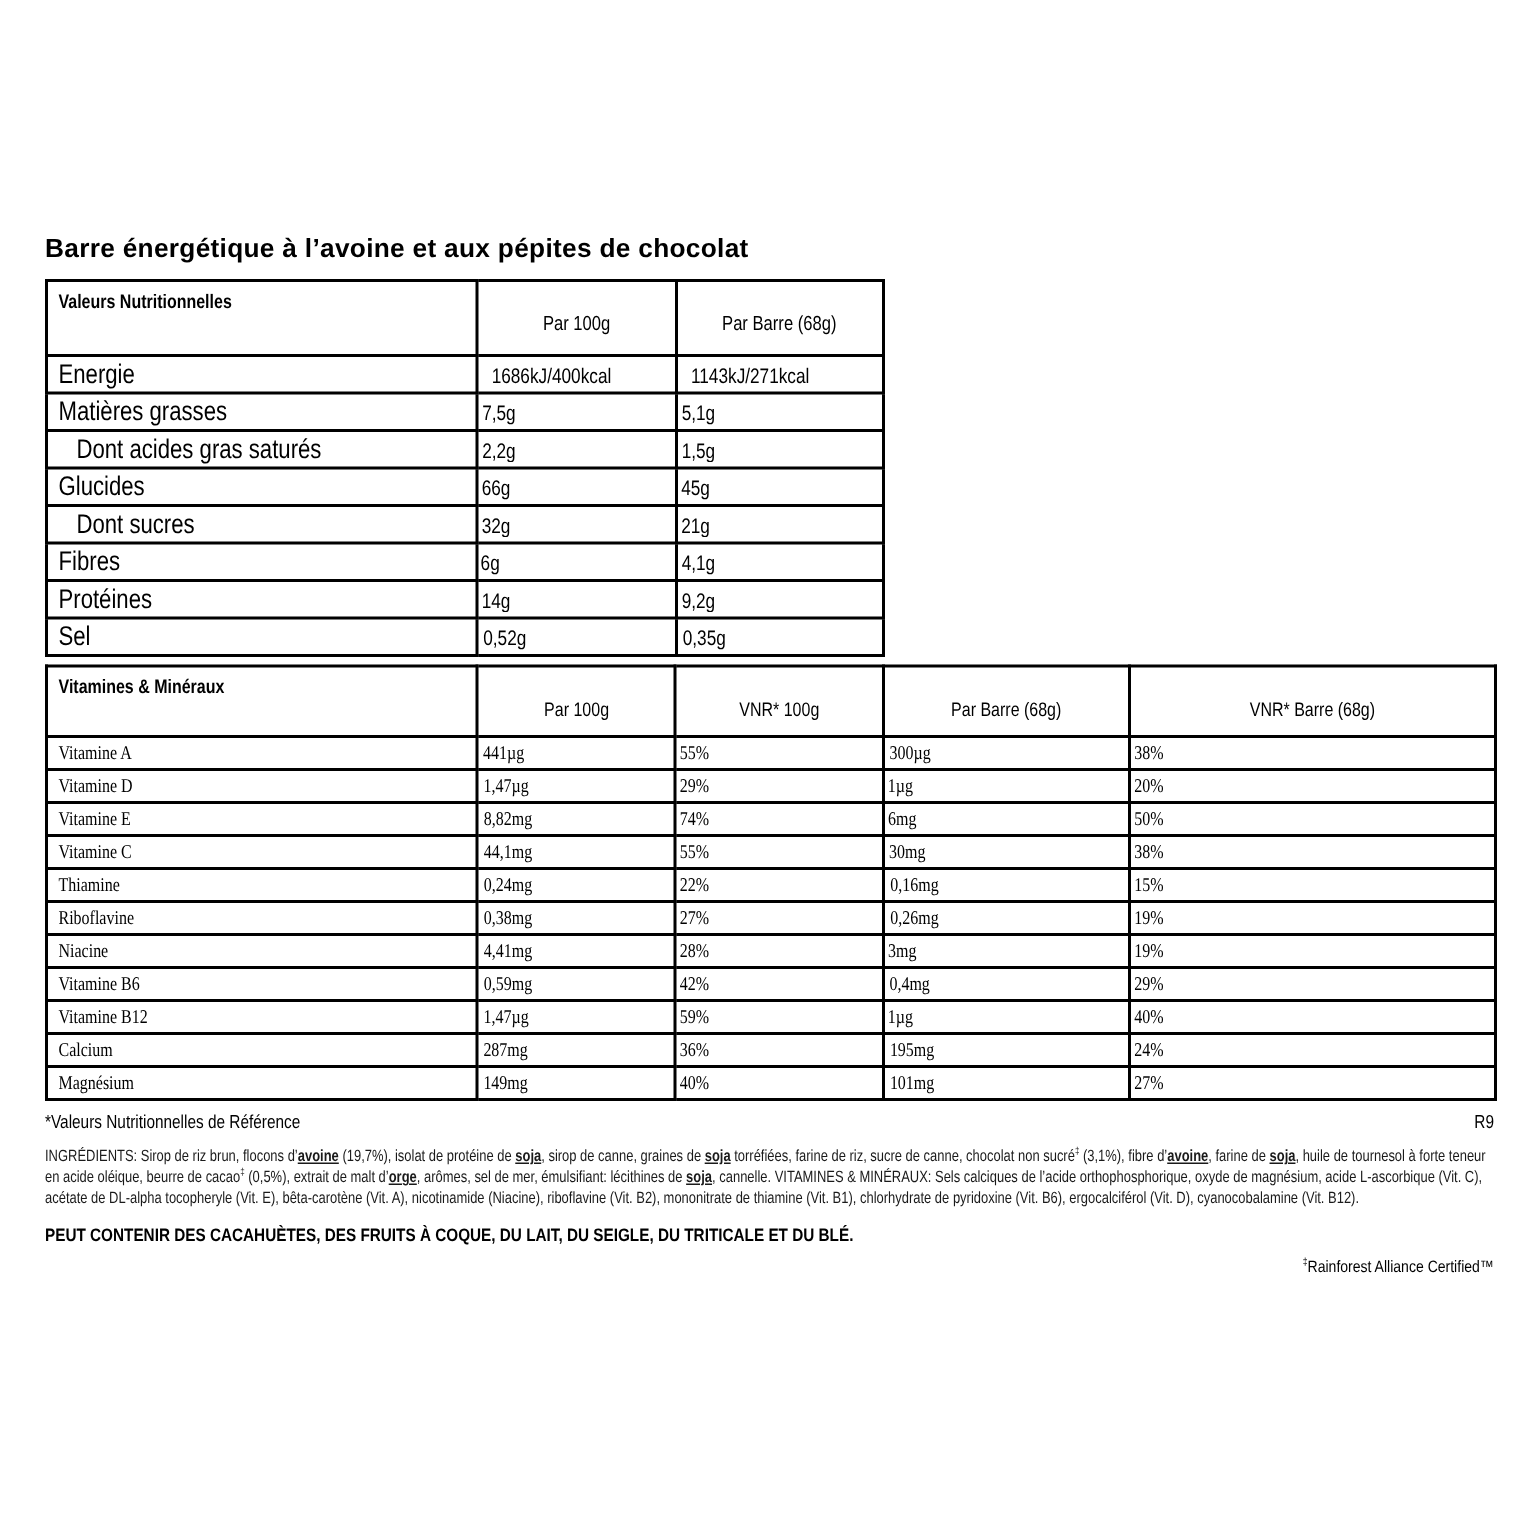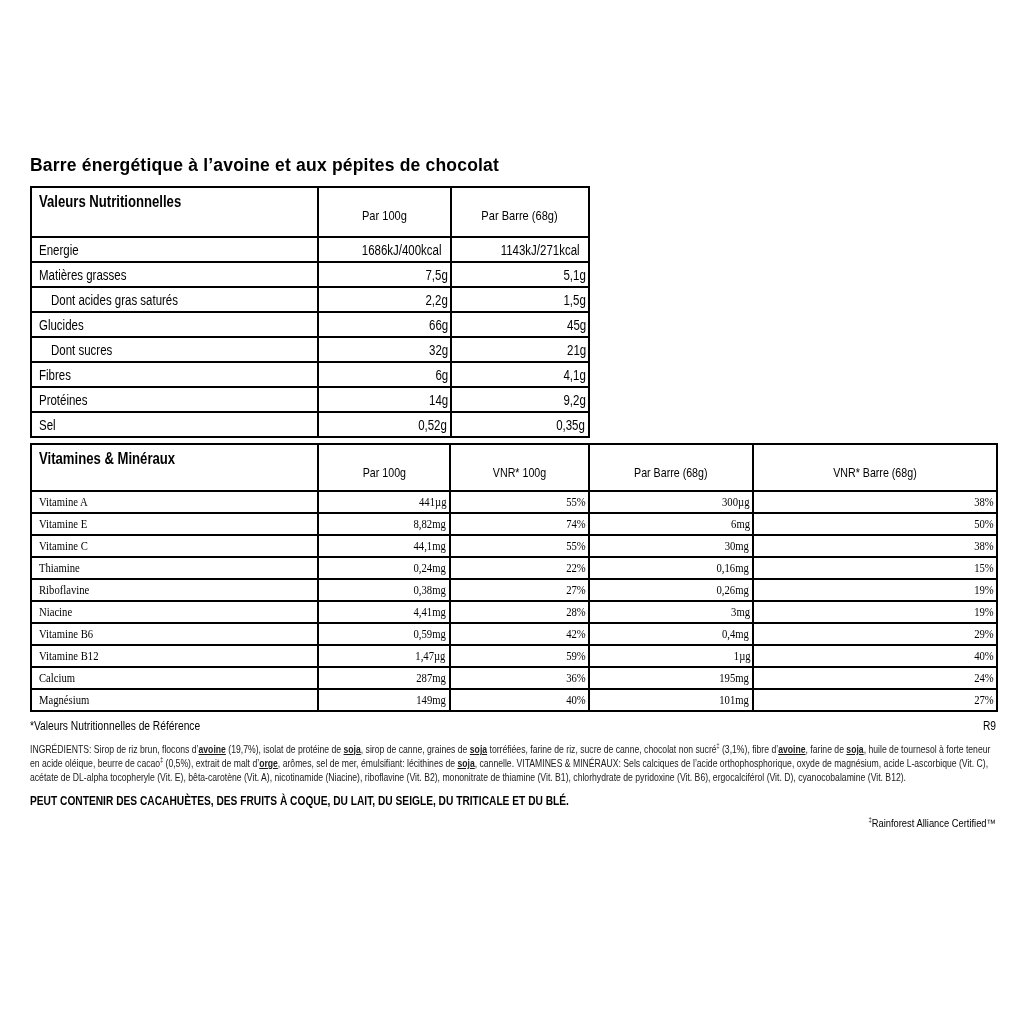--- a/index.html
+++ b/index.html
@@ -18,27 +18,27 @@
 
   .tbl-nutrition { width:558px; margin-bottom:5px; }
   .tbl-vitamins  { width:966px; }
 
   thead tr { height:50px; }
   .tbl-vitamins thead tr { height:47px;border-radius:12px; }
   .tbl-nutrition tbody tr { height:25px; }
   .tbl-vitamins tbody tr { height:22px; }
 
   th { vertical-align:top; }
-  .lbl-h { text-align:left; padding:5px 0 13px 7px; font-size:16px; font-weight:bold; }
+  .lbl-h { text-align:left; padding:5px 0 13px 7px; font-size:13px; font-weight:bold; }
   .val-h { text-align:center; padding-top:20px; font-weight:normal; font-size:13.5px; }
   .tbl-vitamins .val-h { font-size:13px; }
 
   td { vertical-align:middle; }
-  .lbl { text-align:left; padding-left:7px; font-size:14px; }
-  .val { text-align:right; font-size:14px; }
+  .lbl { text-align:left; padding-left:7px; font-size:18px; }
+  .val { text-align:left; font-size:14px; }
   .tbl-vitamins .lbl, .tbl-vitamins .val { font-size:13px;font-family:Liberation Serif, serif; }
   td.indent { padding-left:19px; }
 
   
   .cx  { display:inline-block; transform:scaleX(.82); transform-origin:0 50%; }
   .cxc { transform-origin:50% 50%; }
   .cxr { transform-origin:100% 50%; }
 
   .footnote-row { width:966px; display:flex; justify-content:space-between; margin-top:7px; font-size:12.5px; }
 
@@ -148,20 +148,27 @@
     <tbody>
 
         <tr>
           <td class="lbl"><span class="cx">Vitamine A</span></td>
           <td class="val"><span class="cx cxc">441µg</span></td>
           <td class="val"><span class="cx cxc">55%</span></td>
           <td class="val"><span class="cx cxc">300µg</span></td>
           <td class="val"><span class="cx cxc">38%</span></td>
         </tr>
 
+        <tr>
+          <td class="lbl"><span class="cx">Vitamine D</span></td>
+          <td class="val"><span class="cx cxc">1,47µg</span></td>
+          <td class="val"><span class="cx cxc">29%</span></td>
+          <td class="val"><span class="cx cxc">1µg</span></td>
+          <td class="val"><span class="cx cxc">20%</span></td>
+        </tr>
 
         <tr>
           <td class="lbl"><span class="cx">Vitamine E</span></td>
           <td class="val"><span class="cx cxc">8,82mg</span></td>
           <td class="val"><span class="cx cxc">74%</span></td>
           <td class="val"><span class="cx cxc">6mg</span></td>
           <td class="val"><span class="cx cxc">50%</span></td>
         </tr>
 
         <tr>

